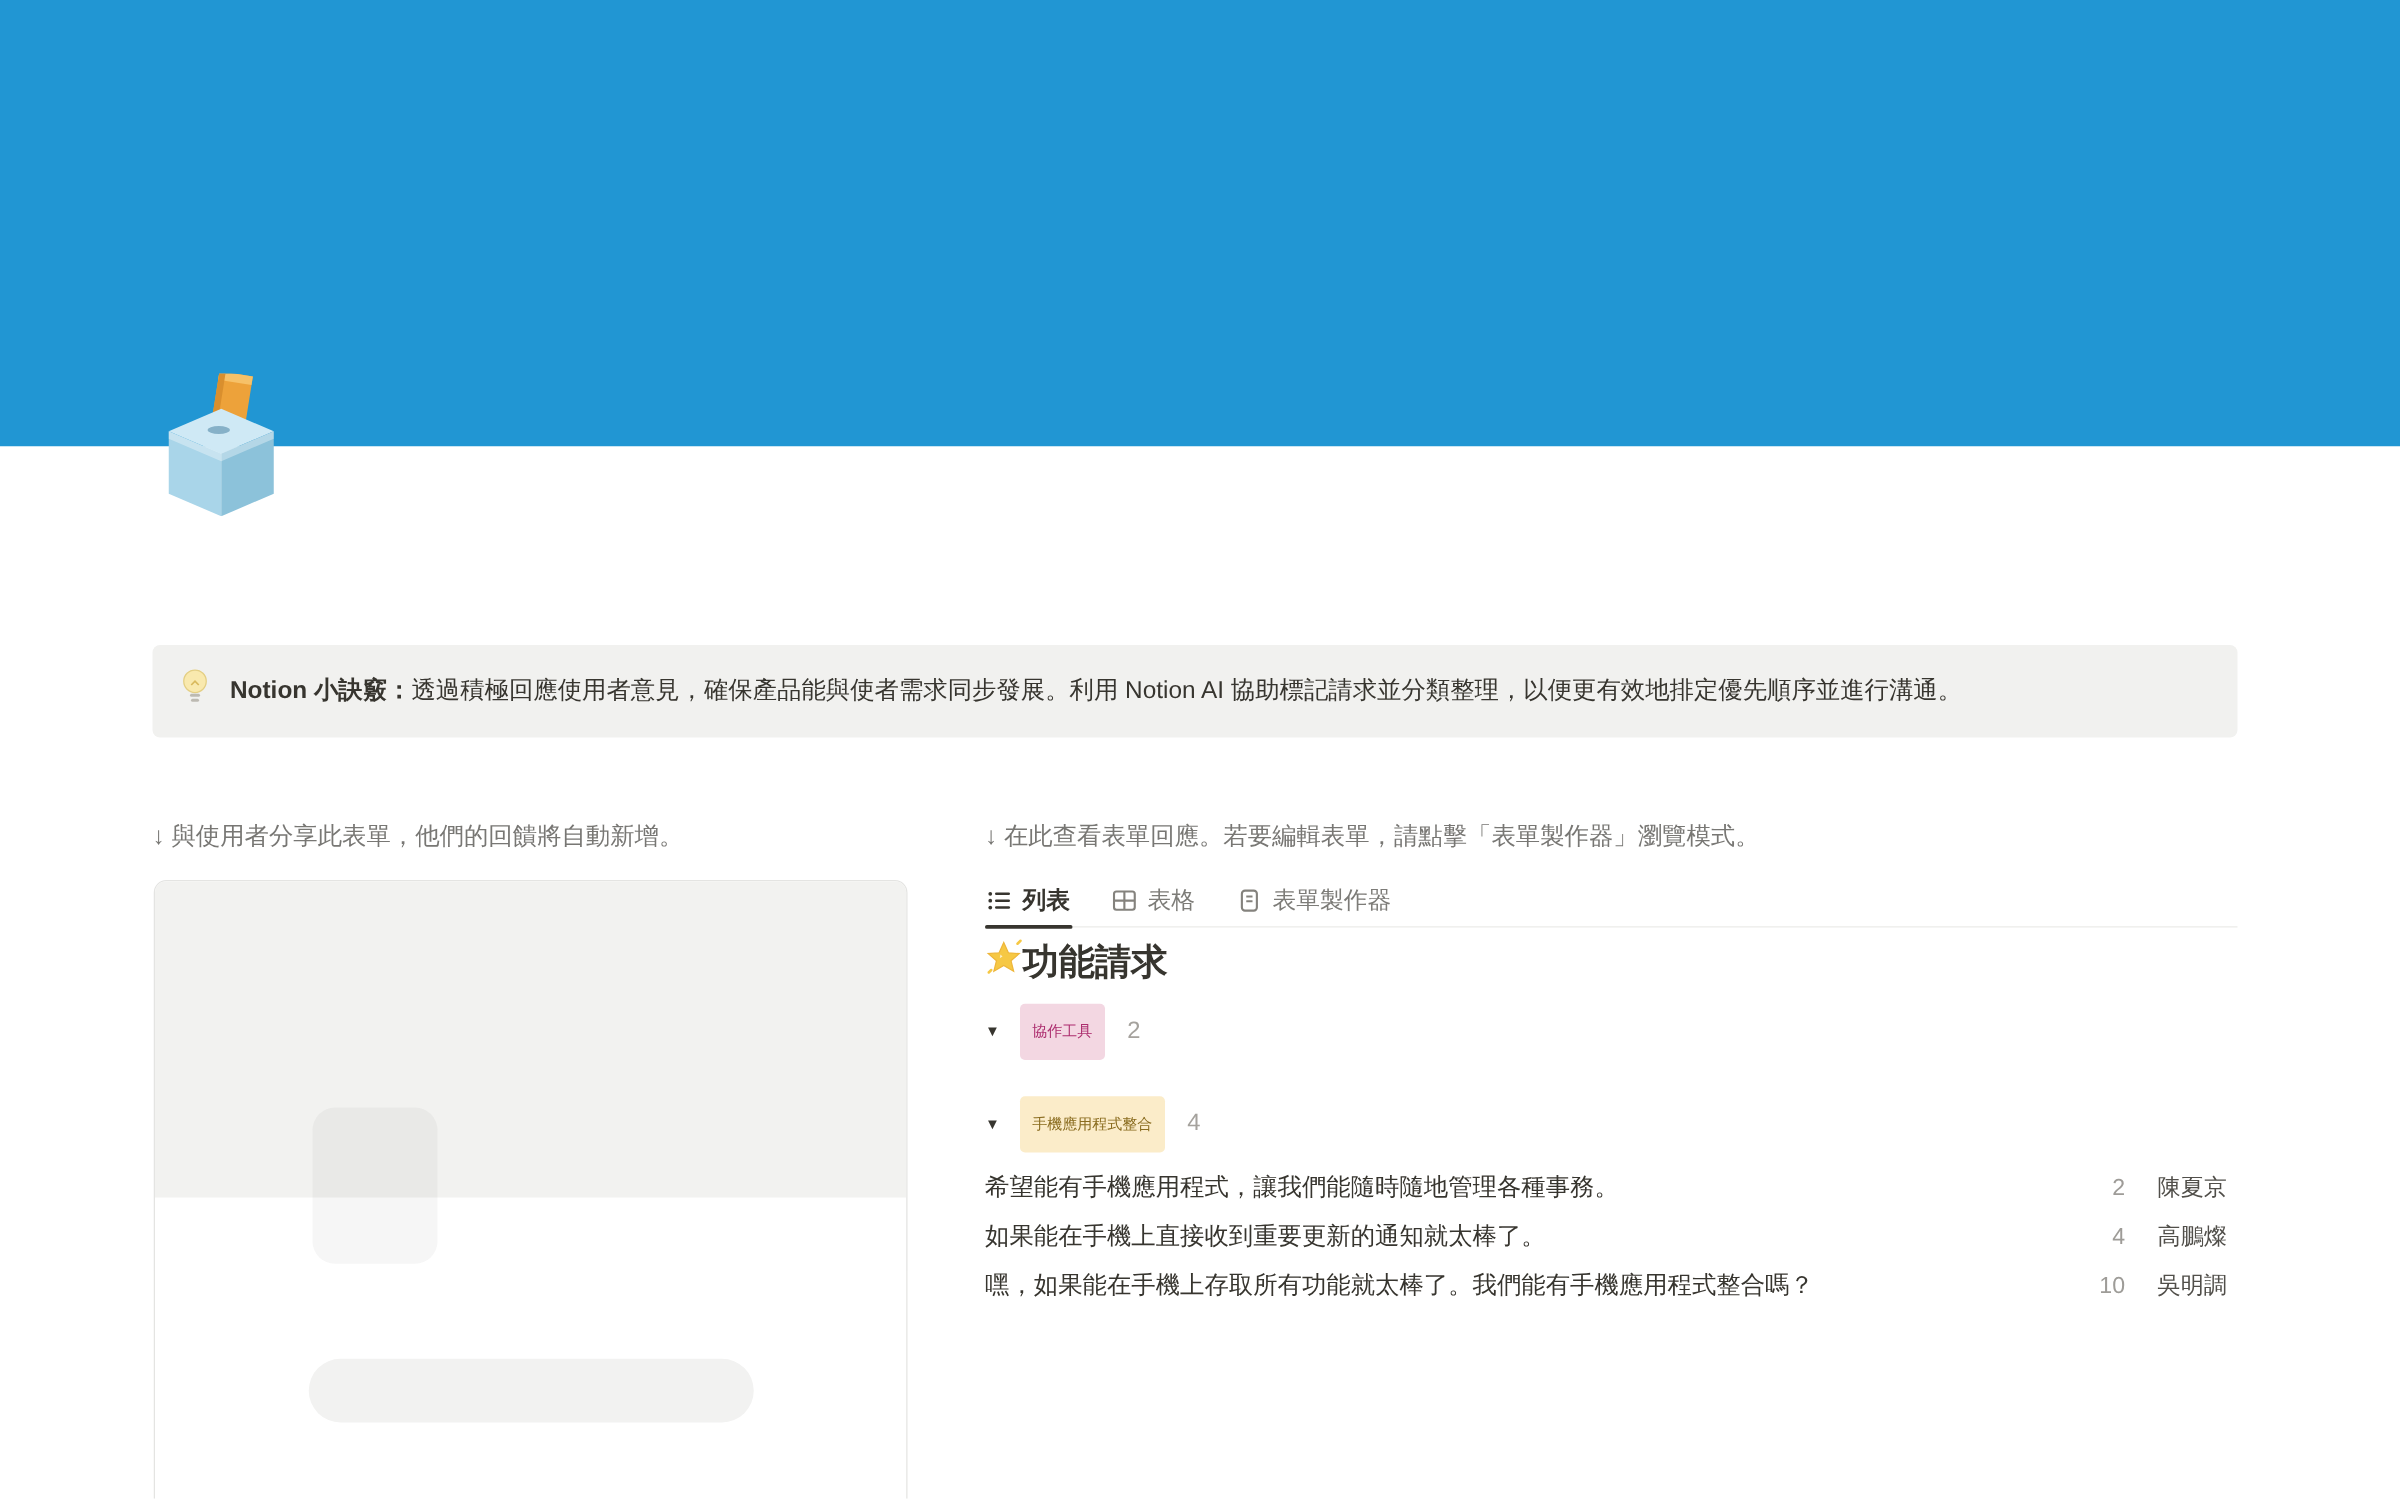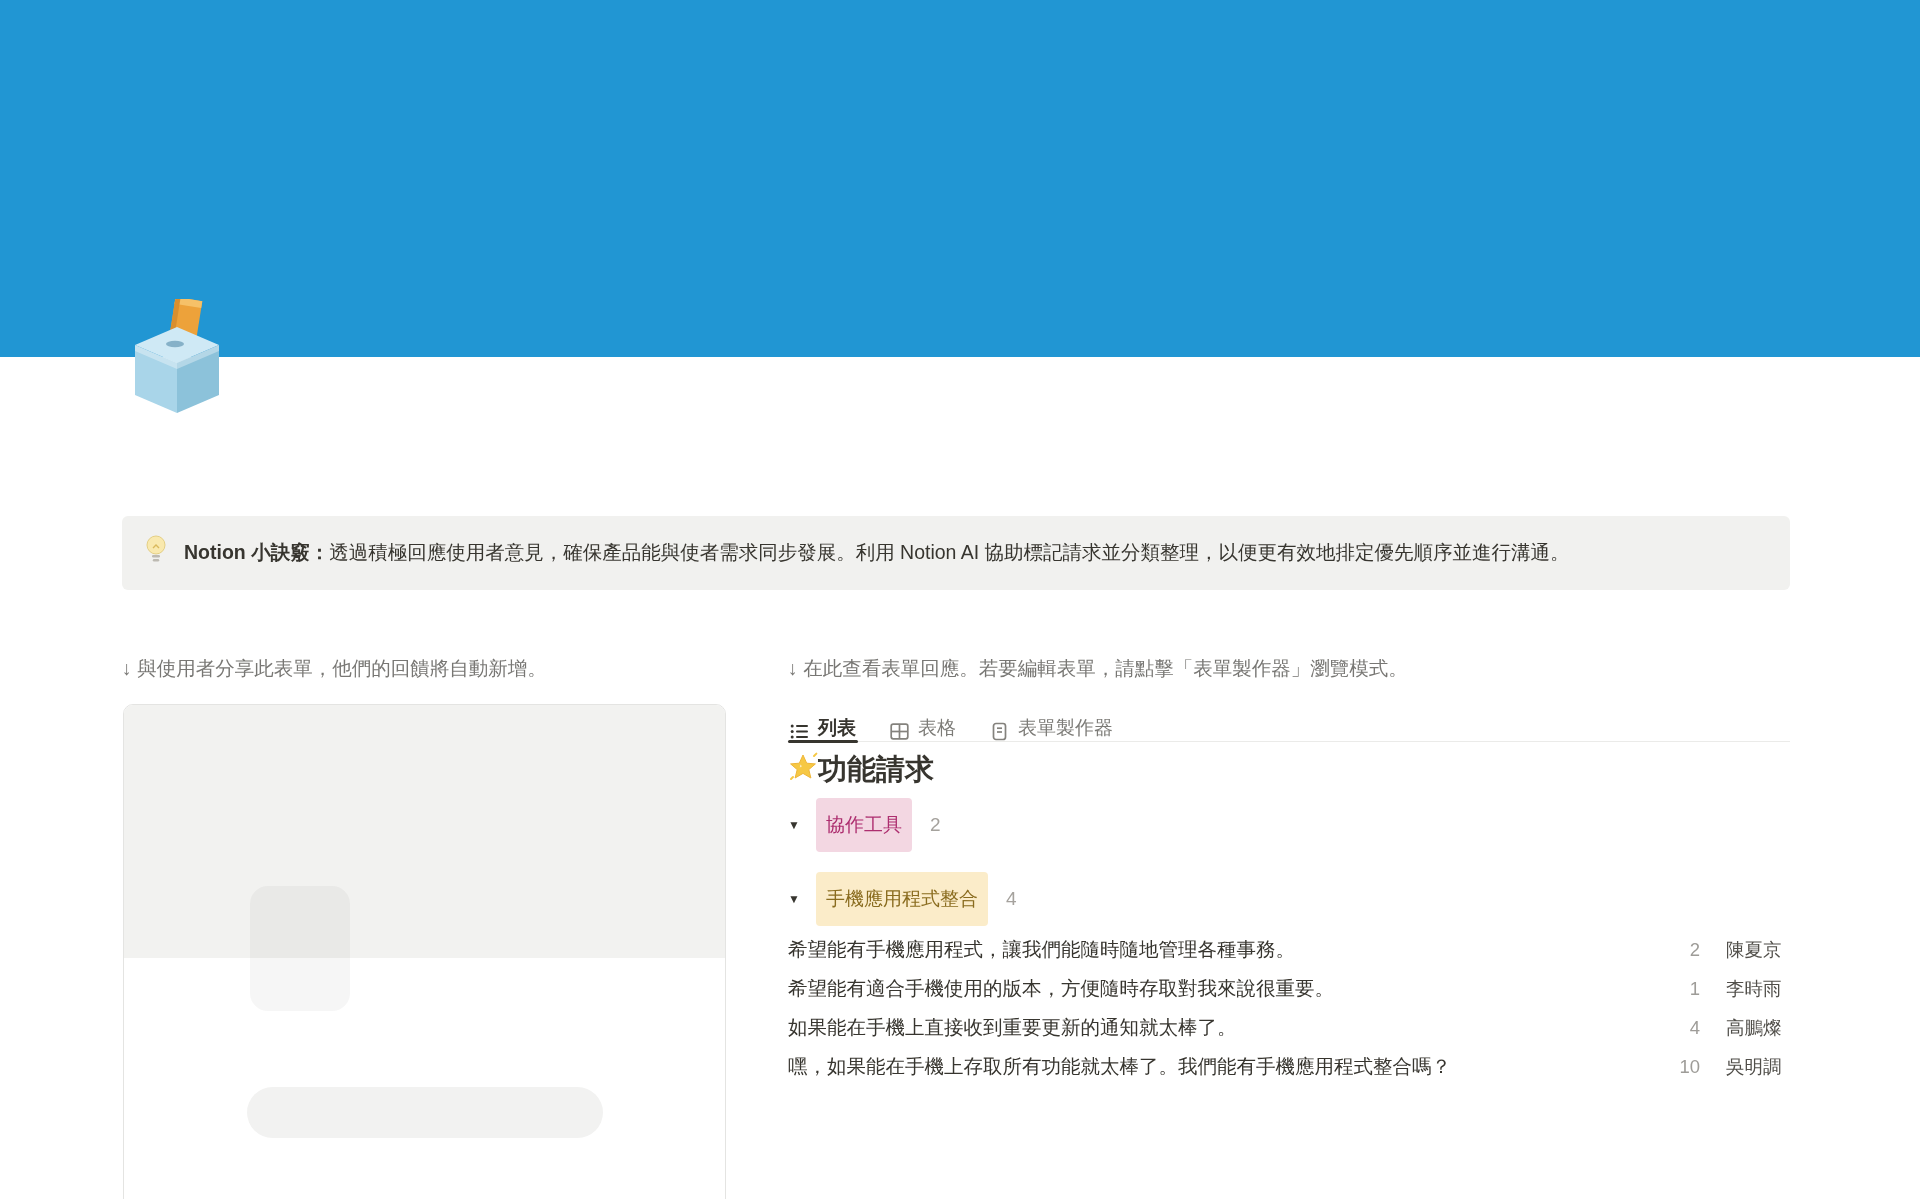--- a/index.html
+++ b/index.html
@@ -26,34 +26,34 @@
   .form-box{position:absolute;left:123px;top:704px;width:601px;height:560px;background:#fff;
             border:1px solid #e4e4e2;border-radius:10px;overflow:hidden;}
   .form-band{position:absolute;left:0;top:0;right:0;height:253px;background:#f2f2f0;}
   .form-icon-ph{position:absolute;left:126px;top:181px;width:100px;height:125px;border-radius:18px;
                 background:rgba(55,53,47,0.045);}
   .form-title-ph{position:absolute;left:123px;top:382px;width:356px;height:51px;border-radius:26px;
                  background:#f2f2f1;}
 
   .tabs{position:absolute;left:788px;top:699px;width:1002px;height:43px;display:flex;gap:30px;
         border-bottom:1px solid #ebebe9;box-sizing:border-box;}
-  .tab{display:flex;align-items:flex-end;gap:9px;font-size:19px;color:#7d7c78;position:relative;
+  .tab{display:flex;align-items:center;gap:9px;font-size:19px;color:#7d7c78;position:relative;
        padding:0 2px;cursor:pointer;}
   .tab svg{display:block;}
   .tab.active{color:#37352f;font-weight:600;}
   .tab.active::after{content:"";position:absolute;left:0;right:0;bottom:-2px;height:3px;
                      background:#37352f;border-radius:2px;}
 
   .section-heading{position:absolute;left:788px;top:750px;display:flex;align-items:center;
                    font-size:29px;font-weight:700;}
 
   .groups{position:absolute;left:788px;top:808px;width:1002px;}
   .group-header{display:flex;align-items:center;height:34px;cursor:pointer;}
   .toggle{font-size:12px;color:#37352f;margin-right:16px;line-height:1;}
-  .badge{font-size:19px;padding:15px 10px;border-radius:4px;line-height:1.25;}
+  .badge{font-size:12px;padding:15px 10px;border-radius:4px;line-height:1.25;}
   .count{margin-left:18px;color:#a5a29d;font-size:19px;}
   .rows{margin-top:14px;}
   .row{display:flex;align-items:center;height:39px;font-size:19.5px;cursor:pointer;}
   .row-text{flex:1;padding-right:24px;white-space:nowrap;overflow:hidden;}
   .row-votes{width:42px;text-align:right;color:#9e9c98;font-size:18.5px;flex:0 0 auto;}
   .row-name{width:64px;margin-left:26px;font-size:18.5px;color:#514f4a;flex:0 0 auto;white-space:nowrap;}
   .group2{margin-top:40px;}
 </style>
 </head>
 <body>
@@ -163,25 +163,20 @@
         <span class="badge" style="background: rgb(251, 236, 201); color: rgb(138, 108, 31);">手機應用程式整合</span>
         <span class="count">4</span>
       </div>
       <div class="rows">
         <div class="row">
           <span class="row-text">希望能有手機應用程式，讓我們能隨時隨地管理各種事務。</span>
           <span class="row-votes">2</span>
           <span class="row-name">陳夏京</span>
         </div>
         <div class="row">
-          <span class="row-text">希望能有適合手機使用的版本，方便隨時存取對我來說很重要。</span>
-          <span class="row-votes">1</span>
-          <span class="row-name">李時雨</span>
-        </div>
-        <div class="row">
           <span class="row-text">如果能在手機上直接收到重要更新的通知就太棒了。</span>
           <span class="row-votes">4</span>
           <span class="row-name">高鵬燦</span>
         </div>
         <div class="row">
           <span class="row-text">嘿，如果能在手機上存取所有功能就太棒了。我們能有手機應用程式整合嗎？</span>
           <span class="row-votes">10</span>
           <span class="row-name">吳明調</span>
         </div>
       </div>

